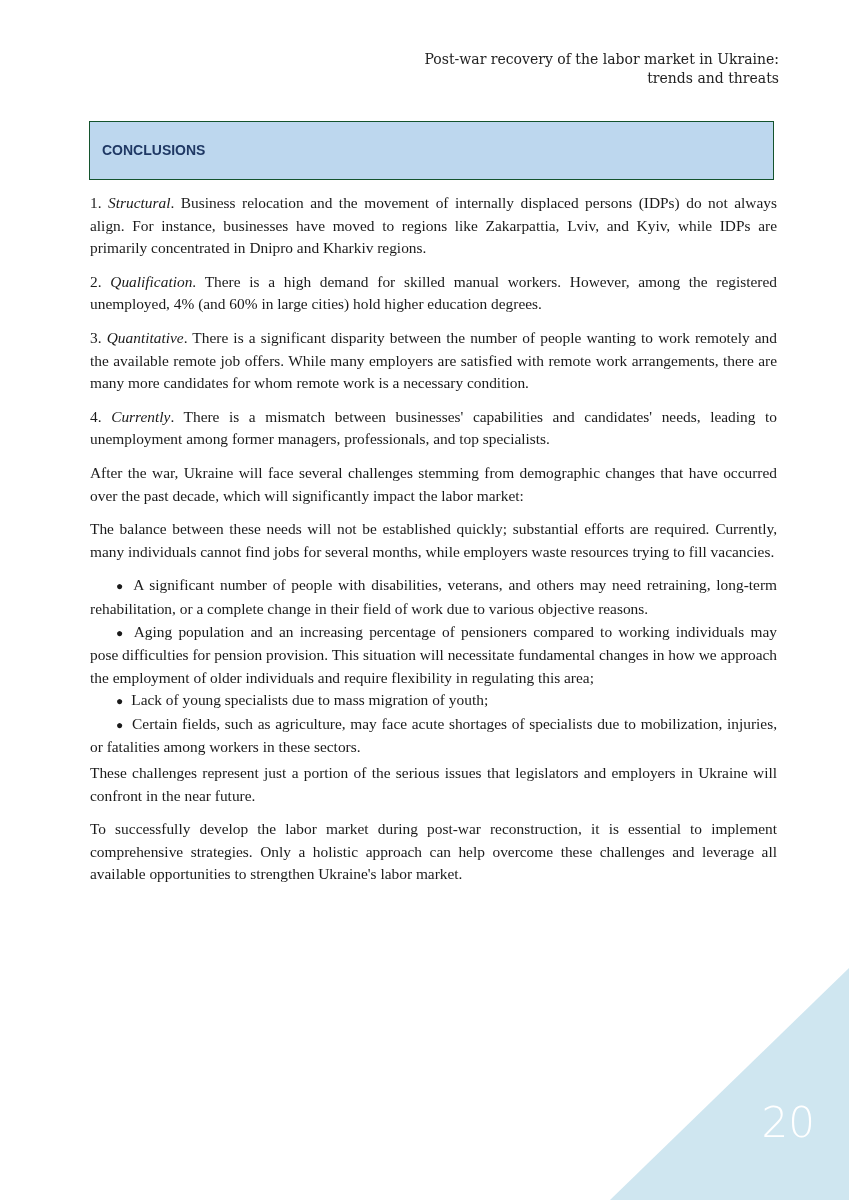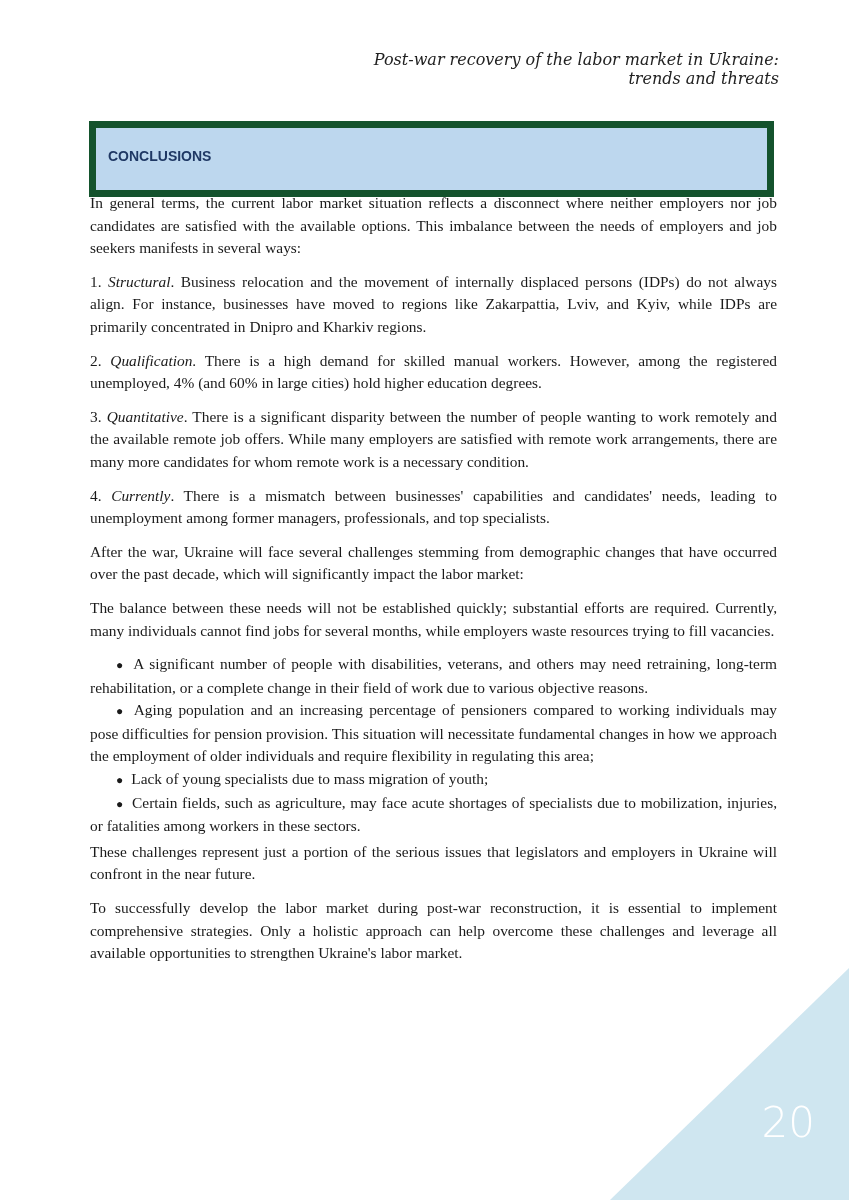--- a/index.html
+++ b/index.html
@@ -1,18 +1,18 @@
 <!DOCTYPE html>
 <html><head>
 <meta charset="utf-8">
 <style>
   html, body { margin: 0; padding: 0; }
   body { width: 849px; height: 1200px; background: #ffffff; position: relative; overflow: hidden; font-family: "DejaVu Serif", serif; color: #1a1a1a; }
-  .header { position: absolute; right: 70px; top: 50px; text-align: right; font-style: italic; font-size: 16px; line-height: 19px; color: #222; font-family: "DejaVu Serif", serif; }
-  .section-box { position: absolute; left: 89px; top: 121px; width: 685px; height: 76px; background: #bdd7ee; border: 7px solid #14532d; box-sizing: border-box; }
+  .header { position: absolute; right: 70px; top: 50px; text-align: right; font-size: 14px; line-height: 19px; color: #222; font-family: "DejaVu Serif", serif; }
+  .section-box { position: absolute; left: 89px; top: 121px; width: 685px; height: 59px; background: #bdd7ee; border: 1px solid #14532d; box-sizing: border-box; }
   .section-title { position: absolute; left: 12px; top: 20px; font-family: "Liberation Sans", sans-serif; font-weight: bold; font-size: 14px; color: #1f3864; }
   .content { position: absolute; left: 90px; top: 192px; width: 687px; font-size: 15.4px; line-height: 22.6px; text-align: justify; font-family: "Liberation Serif", serif; }
   .content p { margin: 0 0 11px 0; }
   .content p.bullet { margin: 0; text-indent: 26px; }
   .content p.bullet.last { margin-bottom: 3px; }
   .bullet-dot { font-size: 12px; margin-right: 8px; }
   .triangle { position: absolute; left: 0; top: 0; width: 849px; height: 1200px; pointer-events: none; }
   .page-number { position: absolute; right: 34px; top: 1098px; font-family: "DejaVu Sans", sans-serif; font-size: 42px; color: #ffffff; font-weight: 300; }
 </style>
 </head>
@@ -25,21 +25,20 @@
 <div class="header">
   <div>Post-war recovery of the labor market in Ukraine:</div>
   <div>trends and threats</div>
 </div>
 
 <div class="section-box">
   <div class="section-title">CONCLUSIONS</div>
 </div>
 
 <div class="content">
-  <p>In general terms, the current labor market situation reflects a disconnect where neither employers nor job candidates are satisfied with the available options. This imbalance between the needs of employers and job seekers manifests in several ways:</p>
 
   <p><span>1. </span><em>Structural</em><span>. Business relocation and the movement of internally displaced persons (IDPs) do not always align. For instance, businesses have moved to regions like Zakarpattia, Lviv, and Kyiv, while IDPs are primarily concentrated in Dnipro and Kharkiv regions.</span></p>
 
   <p><span>2. </span><em>Qualification</em><span>. There is a high demand for skilled manual workers. However, among the registered unemployed, 4% (and 60% in large cities) hold higher education degrees.</span></p>
 
   <p><span>3. </span><em>Quantitative</em><span>. There is a significant disparity between the number of people wanting to work remotely and the available remote job offers. While many employers are satisfied with remote work arrangements, there are many more candidates for whom remote work is a necessary condition.</span></p>
 
   <p><span>4. </span><em>Currently</em><span>. There is a mismatch between businesses' capabilities and candidates' needs, leading to unemployment among former managers, professionals, and top specialists.</span></p>
 
   <p>After the war, Ukraine will face several challenges stemming from demographic changes that have occurred over the past decade, which will significantly impact the labor market:</p>

